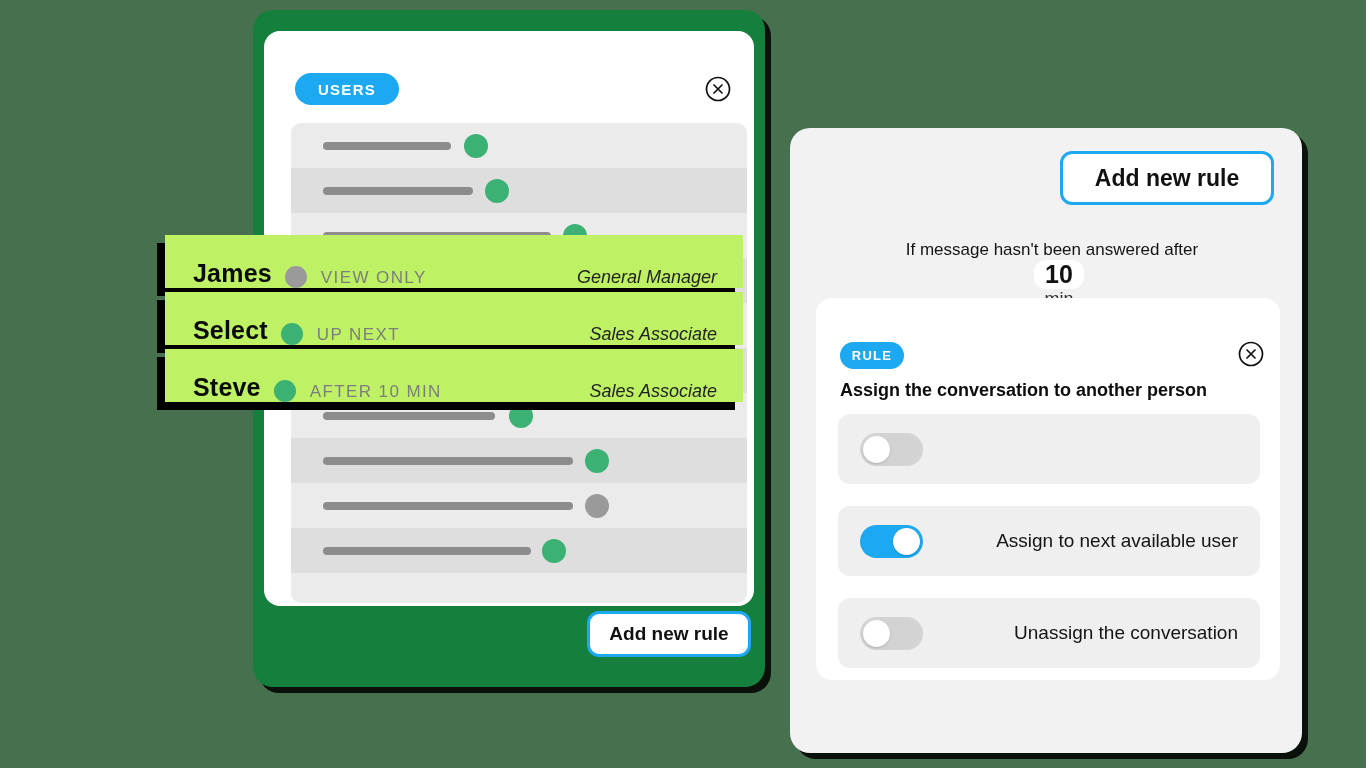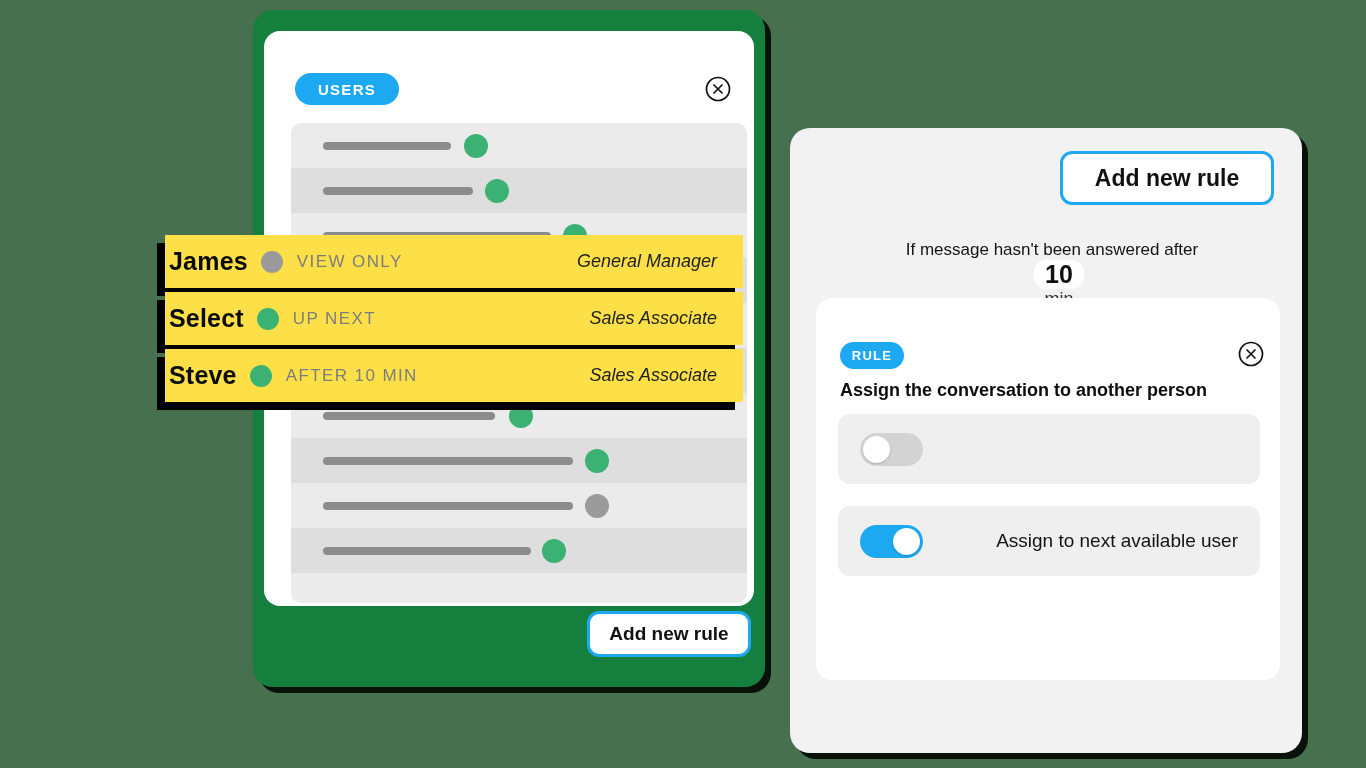--- a/index.html
+++ b/index.html
@@ -130,26 +130,26 @@
   #user-rows {
     position: absolute;
     left: 165px;
     top: 235px;
     width: 578px;
   }
   .user-row {
     position: relative;
     width: 578px;
     height: 53px;
-    background: #fde047;
+    background: #bef264;
     box-shadow: -8px 8px 0 #000000;
     display: flex;
-    align-items: center;
+    align-items: flex-end;
     box-sizing: border-box;
-    padding-left: 4px;
+    padding-left: 28px;
     padding-right: 26px;
     margin-bottom: 4px;
   }
   .user-name {
     font-size: 25px;
     font-weight: bold;
     color: #0b0b0b;
     letter-spacing: 0.2px;
   }
   .user-dot {
@@ -411,15 +411,21 @@
           <div class="switch">
             <div class="knob"></div>
           </div>
         </div>
         <div class="toggle-row">
           <div class="switch on">
             <div class="knob"></div>
           </div>
           <span class="toggle-label">Assign to next available user</span>
         </div>
+        <div class="toggle-row">
+          <div class="switch">
+            <div class="knob"></div>
+          </div>
+          <span class="toggle-label">Unassign the conversation</span>
+        </div>
       </div>
   </div>
 </div>
 
 </body></html>

